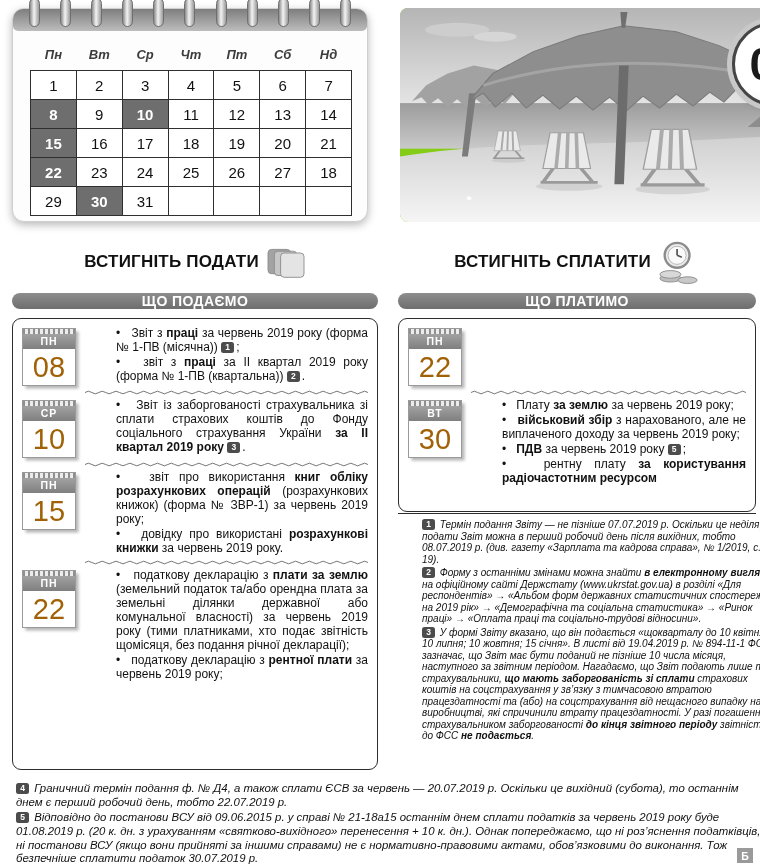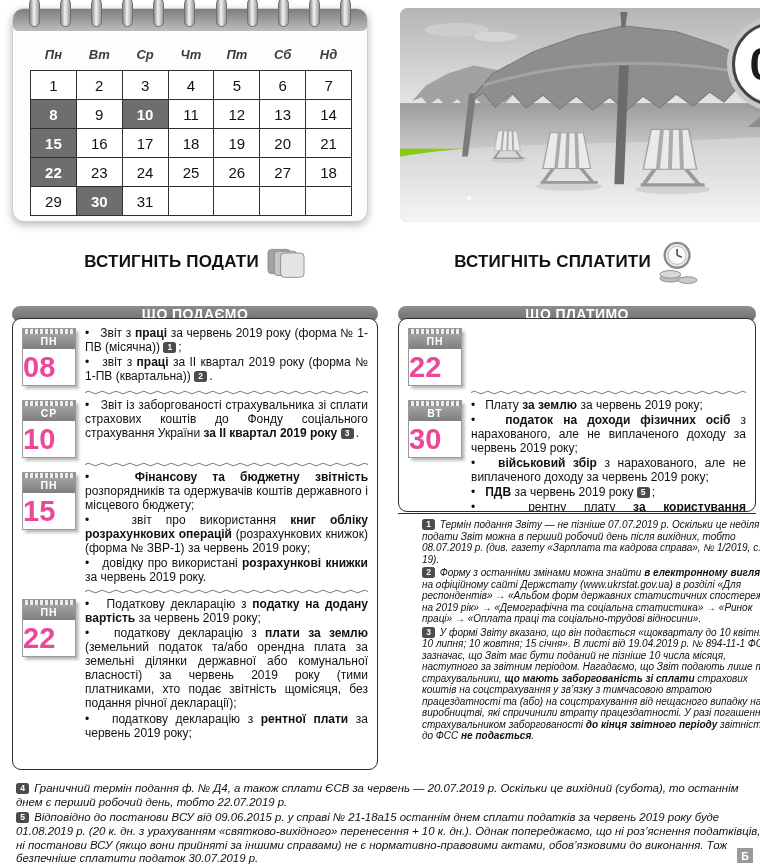--- a/index.html
+++ b/index.html
@@ -28,40 +28,40 @@
     border:3px solid #454545; box-shadow:0 0 0 5px #c8c8c8, 2px 3px 6px rgba(0,0,0,.35);
     display:flex; align-items:center; justify-content:center;
     font-size:46px; font-weight:bold; color:#1b1b1b; letter-spacing:-1px; }
 
   
   .sec { position:absolute; top:238px; height:48px; display:flex; align-items:center; justify-content:center; gap:7px; }
   .sec-left  { left:12px;  width:366px; }
   .sec-right { left:398px; width:358px; }
   .sec-title { font-weight:bold; font-size:17px; letter-spacing:.2px; }
   .sec svg { flex:0 0 auto; }
-  .pill { position:absolute; top:306px; height:16px; border-radius:13px;
+  .pill { position:absolute; top:293px; height:16px; border-radius:13px;
     background:linear-gradient(#8d8d8d,#6e6e6e); color:#fff; font-weight:bold; font-size:14px;
     display:flex; align-items:center; justify-content:center; letter-spacing:.4px;text-align:center; }
   .pill-left  { left:12px;  width:366px; }
   .pill-right { left:398px; width:358px; }
 
   
   .box { position:absolute; border:1.6px solid #2d2d2d; border-radius:9px; background:#fff; padding:7px 9px 0; overflow:hidden; }
   .box-left  { left:12px;  top:318px; width:366px; height:452px; }
   .box-right { left:398px; top:318px; width:358px; height:194px; }
   .entry { display:flex; gap:9px; }
   .leaf { flex:0 0 54px; width:54px; height:58px; background:#fff; border:1px solid #9a9a9a;
     box-shadow:2.5px 2.5px 3px rgba(0,0,0,.3); margin-top:2px; }
   .leaf-teeth { height:5px; background:repeating-linear-gradient(90deg,#8f8f8f 0 2px,#ececec 2px 5px); }
   .leaf-day { height:15px; background:linear-gradient(#a2a2a2,#7f7f7f); color:#fff; font-size:10.5px;
     line-height:15px; text-align:center; font-weight:bold; letter-spacing:1px; }
-  .leaf-date { font-size:29px; font-weight:bold; text-align:left; line-height:36px; color:#ec4899; }
+  .leaf-date { font-size:29px; font-weight:normal; text-align:center; line-height:36px; color:#a16207; }
   ul.items { list-style:none; flex:1; font-size:12px; line-height:1.17; text-align:justify; }
   ul.items li::before { content:"\2022\00a0\00a0\00a0"; }
-  ul.items li { margin-bottom:1px; }
+  ul.items li { margin-bottom:1px;margin-left:31px; }
   .wavy { display:block; height:7px; margin:3px 0 2px 63px; width:calc(100% - 63px); }
 
   
   .fnm { display:inline-block; min-width:13px; height:11px; line-height:11px; padding:0 1px;
     background:#4c4c4c; color:#fff; font-size:8.5px; font-weight:bold; text-align:center;
     border-radius:2.5px; font-style:normal; vertical-align:1px; margin-right:2px; }
   .hr-right { position:absolute; left:398px; top:513px; width:358px; border-top:1.6px solid #2d2d2d; }
   .fns-right { position:absolute; left:390px; top:519px; width:358px; font-style:italic; font-size:10px; line-height:1.15;margin-left:32px; }
   .fns-right p { margin-bottom:2px; }
   .fns-bottom { position:absolute; left:16px; top:782px; width:746px; font-style:italic; font-size:11.4px; line-height:1.2; }
@@ -272,37 +272,35 @@
       <use href="#wave"></use>
     </svg>
 
   <div class="entry">
     <div class="leaf">
       <div class="leaf-teeth"></div>
       <div class="leaf-day">ПН</div>
       <div class="leaf-date">15</div>
     </div>
     <ul class="items">
-      <li><b>Фінансову та бюджетну звітність</b><span> розпорядників та одержувачів коштів державного і місцевого бюджету;</span></li>
       <li><span>звіт про використання </span><b>книг обліку розрахункових операцій</b><span> (розрахункових книжок) (форма № ЗВР-1) за червень 2019 року;</span></li>
       <li><span>довідку про використані </span><b>розрахункові книжки</b><span> за червень 2019 року.</span></li>
     </ul>
   </div>
   <svg class="wavy" viewBox="0 0 328 8" preserveAspectRatio="none">
       <use href="#wave"></use>
     </svg>
 
   <div class="entry">
     <div class="leaf">
       <div class="leaf-teeth"></div>
       <div class="leaf-day">ПН</div>
       <div class="leaf-date">22</div>
     </div>
     <ul class="items">
-      <li><span>Податкову декларацію з </span><b>податку на додану вартість</b><span> за червень 2019 року;</span></li>
       <li><span>податкову декларацію з </span><b>плати за землю</b><span> (земельний податок та/або орендна плата за земельні ділянки державної або комунальної власності) за червень 2019 року (тими платниками, хто подає звітність щомісяця, без подання річної декларації);</span></li>
       <li><span>податкову декларацію з </span><b>рентної плати</b><span> за червень 2019 року;</span></li>
 
     </ul>
   </div>
 
 </div>
 
 <div class="box box-right">
   <div class="entry">
@@ -317,21 +315,20 @@
     </svg>
 
   <div class="entry">
     <div class="leaf">
       <div class="leaf-teeth"></div>
       <div class="leaf-day">ВТ</div>
       <div class="leaf-date">30</div>
     </div>
     <ul class="items">
       <li><span>Плату </span><b>за землю</b><span> за червень 2019 року;</span></li>
-      <li><b>податок на доходи фізичних осіб</b><span> з нарахованого, але не виплаченого доходу за червень 2019 року;</span></li>
       <li><b>військовий збір</b><span> з нарахованого, але не виплаченого доходу за червень 2019 року;</span></li>
       <li><b>ПДВ</b><span> за червень 2019 року </span><span class="fnm">5</span><span>;</span></li>
       <li><span>рентну плату </span><b>за користування радіочастотним ресурсом</b></li>
     </ul>
   </div>
 
 </div>
 
 <div class="hr-right"></div>
 <div class="fns-right">

